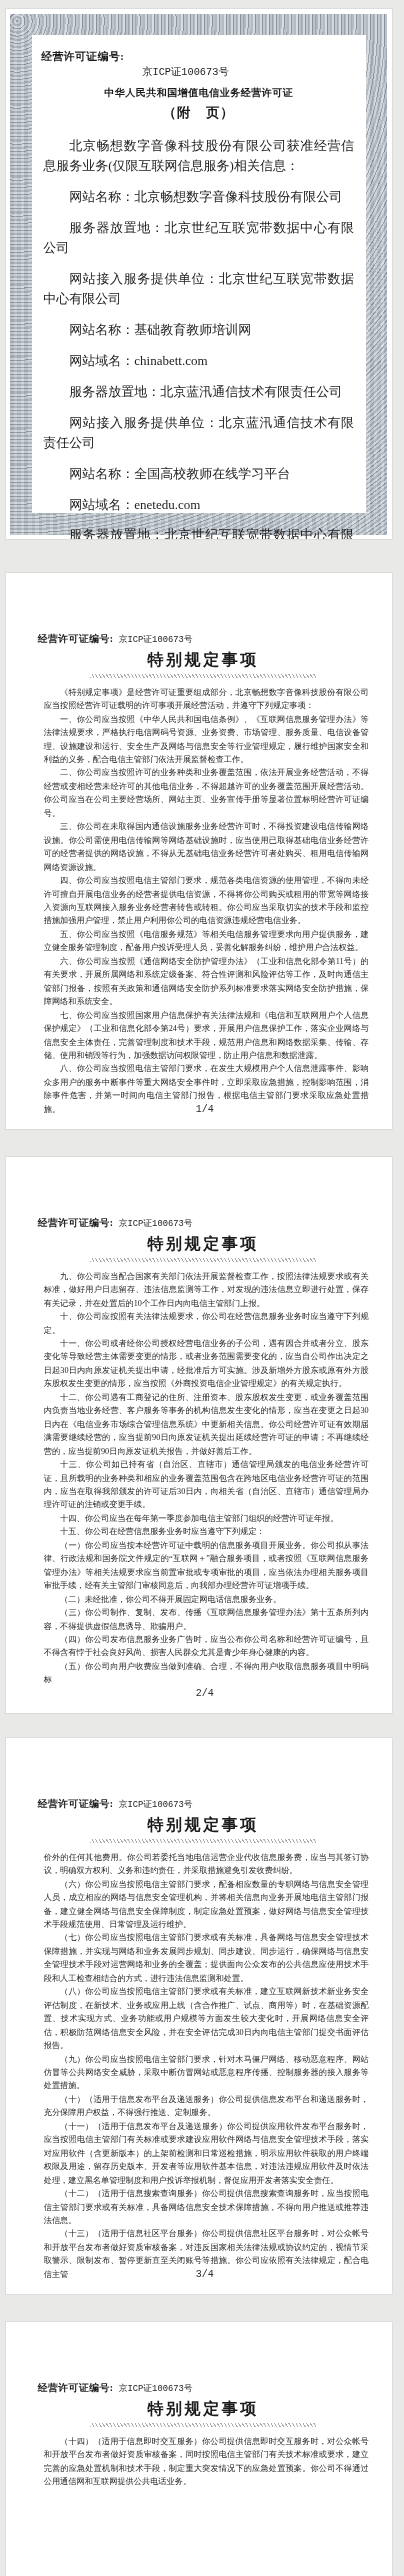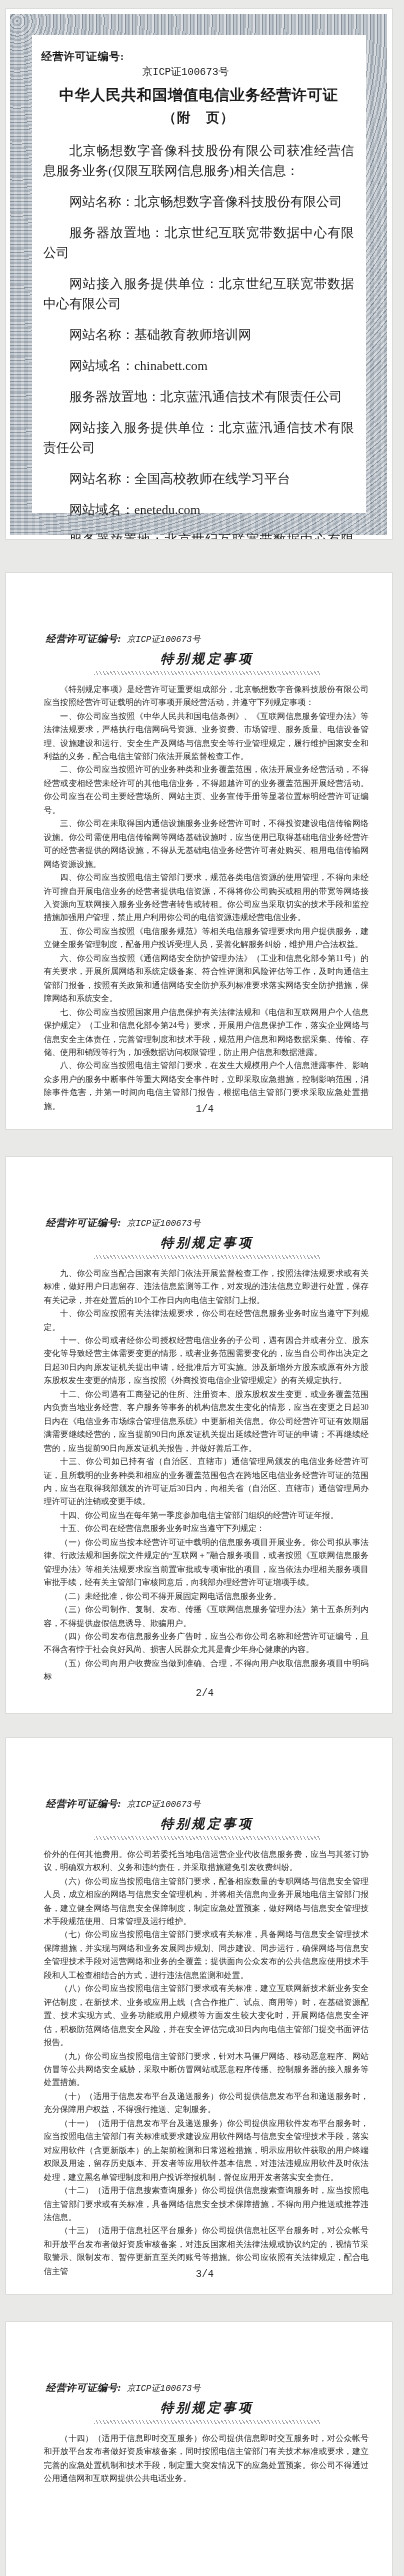--- a/index.html
+++ b/index.html
@@ -42,21 +42,21 @@
   }
   .cert-licenseno-value{
     font-size:10.3px;
     margin-left:101px;
     margin-top:1px;
     font-family:"Liberation Mono","DejaVu Sans Mono",monospace;
   }
   .cert-title{
     margin-top:7.2px;
     text-align:center;
-    font-size:15px;
+    font-size:10px;
     font-weight:bold;
     letter-spacing:0.5px;
   }
   .cert-subtitle{
     text-align:center;
     font-size:13.4px;
     font-weight:bold;
     margin-top:4.1px;
     letter-spacing:1px;
   }
@@ -76,36 +76,35 @@
     text-align:justify;
     margin:10.8px 0;
   }
   
   .sheet{height:556px;}
   #p2{margin-top:34px;}
   #p3{margin-top:28px;}
   #p4{margin-top:25px;}
   #p5{margin-top:28px;height:549px;}
   .sheet-head{
-    padding:60px 23px 0 40px;
-    font-style:italic;
+    padding:60px 23px 0 32px;
   }
   .head-label{
     font-size:9.8px;
     font-weight:bold;
     letter-spacing:0.5px;
   }
   .head-no{
     font-size:8.8px;
     font-family:"Liberation Mono","DejaVu Sans Mono",monospace;
     margin-left:3.1px;
   }
   .sheet-title{
     text-align:center;
-    font-size:13px;
+    font-size:16px;
     font-weight:bold;
     letter-spacing:2.6px;
     margin-top:4.1px;
   }
   .sheet-divider{
     width:227px;
     height:3.1px;
     margin:3.1px auto 0 auto;
     background:repeating-linear-gradient(60deg,#8f9397 0 1px,transparent 1px 3.1px);
     opacity:.75;

